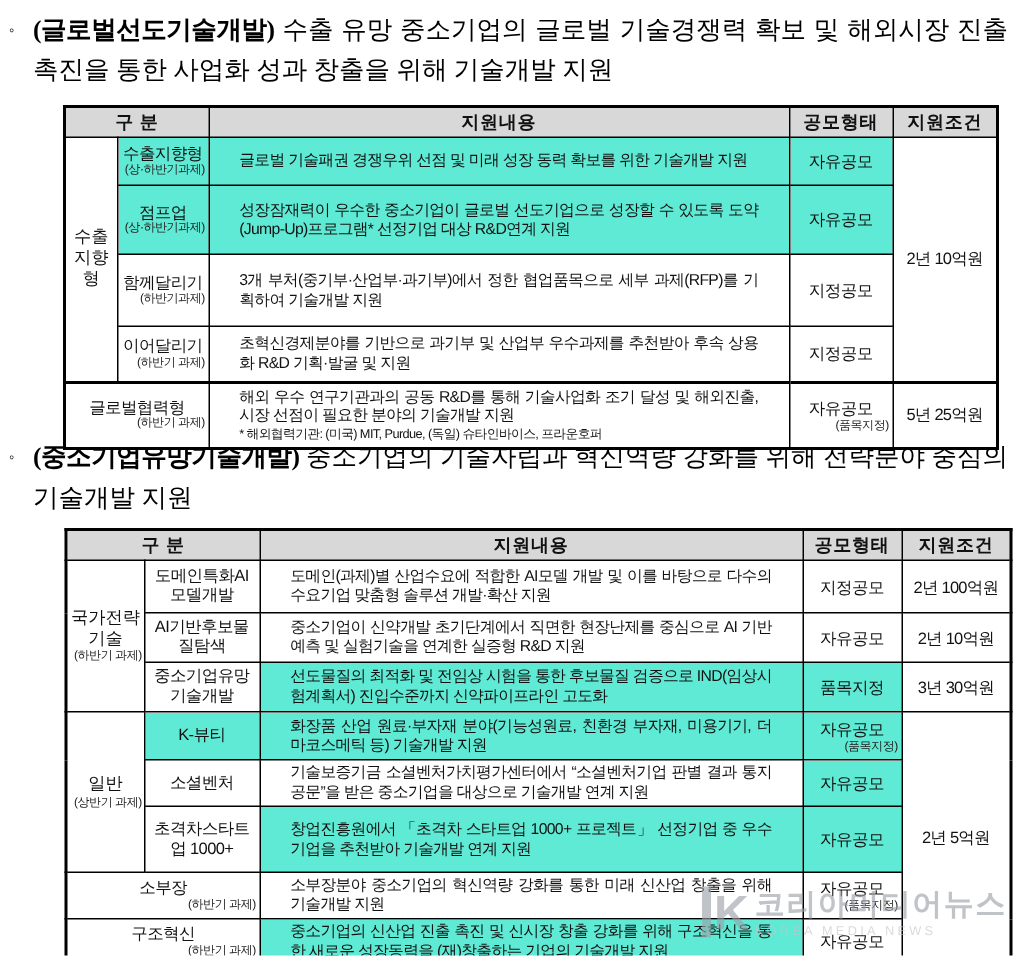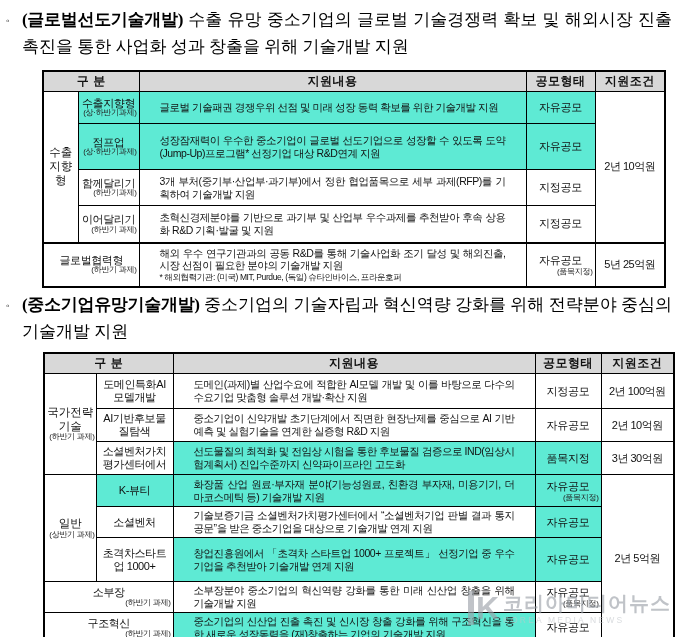--- a/index.html
+++ b/index.html
@@ -84,21 +84,21 @@
     <td class="cat gray"><span>수출지향형</span><span class="sub">(상·하반기과제)</span></td>
     <td class="content gray">글로벌 기술패권 경쟁우위 선점 및 미래 성장 동력 확보를 위한 기술개발 지원</td>
     <td class="form gray">자유공모</td>
     <td class="cond" rowspan="4">2년 10억원</td>
   </tr>
   <tr style="height:46px;">
     <td class="cat gray"><span>점프업</span><span class="sub">(상·하반기과제)</span></td>
     <td class="content gray">성장잠재력이 우수한 중소기업이 글로벌 선도기업으로 성장할 수 있도록 도약(Jump-Up)프로그램* 선정기업 대상 R&amp;D연계 지원</td>
     <td class="form gray">자유공모</td>
   </tr>
-  <tr style="height:36px;">
+  <tr style="height:48px;">
     <td class="cat"><span>함께달리기</span><span class="sub">(하반기과제)</span></td>
     <td class="content">3개 부처(중기부·산업부·과기부)에서 정한 협업품목으로 세부 과제(RFP)를 기획하여 기술개발 지원</td>
     <td class="form">지정공모</td>
   </tr>
   <tr style="height:37px;">
     <td class="cat"><span>이어달리기</span><span class="sub">(하반기 과제)</span></td>
     <td class="content">초혁신경제분야를 기반으로 과기부 및 산업부 우수과제를 추천받아 후속 상용화 R&amp;D 기획·발굴 및 지원</td>
     <td class="form">지정공모</td>
   </tr>
   <tr style="height:44px;" class="thick-top">
@@ -137,21 +137,21 @@
     <td class="form">지정공모</td>
     <td class="cond">2년 100억원</td>
   </tr>
   <tr style="height:33px;">
     <td class="cat">AI기반후보물질탐색</td>
     <td class="content">중소기업이 신약개발 초기단계에서 직면한 현장난제를 중심으로 AI 기반 예측 및 실험기술을 연계한 실증형 R&amp;D 지원</td>
     <td class="form">자유공모</td>
     <td class="cond">2년 10억원</td>
   </tr>
   <tr style="height:33px;">
-    <td class="cat">소셜벤처가치평가센터에서</td>
+    <td class="cat">중소기업유망기술개발</td>
     <td class="content gray">선도물질의 최적화 및 전임상 시험을 통한 후보물질 검증으로 IND(임상시험계획서) 진입수준까지 신약파이프라인 고도화</td>
     <td class="form gray">품목지정</td>
     <td class="cond">3년 30억원</td>
   </tr>
   <tr style="height:32px;">
     <td class="group" rowspan="3"><span>일반</span><span class="sub">(상반기 과제)</span></td>
     <td class="cat gray">K-뷰티</td>
     <td class="content gray">화장품 산업 원료·부자재 분야(기능성원료, 친환경 부자재, 미용기기, 더마코스메틱 등) 기술개발 지원</td>
     <td class="form gray"><span>자유공모</span><span class="sub">(품목지정)</span></td>
     <td class="cond" rowspan="5">2년 5억원</td>

